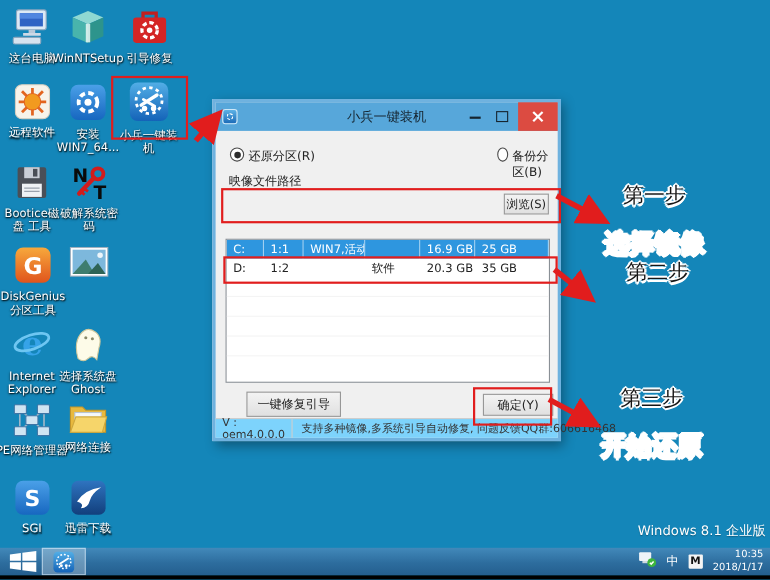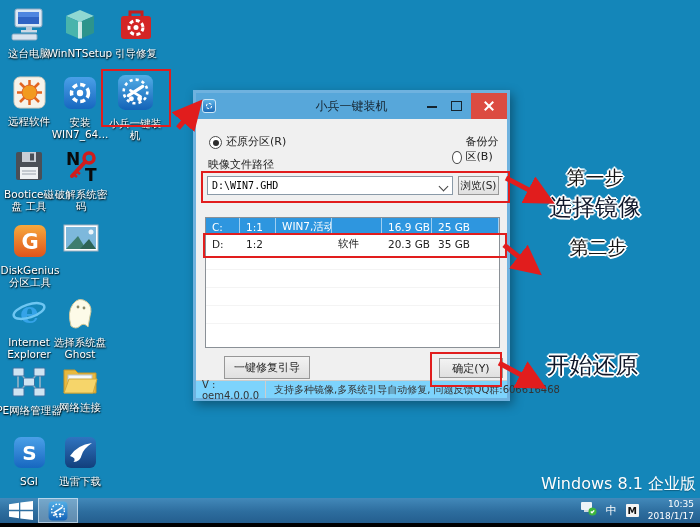--- a/index.html
+++ b/index.html
@@ -10,41 +10,41 @@
   .dicon{position:absolute;width:58px;display:flex;flex-direction:column;align-items:center;gap:2px;cursor:pointer;z-index:2}
   .dicon .lbl{color:#fff;font-size:10.5px;line-height:1.18;text-align:center;
               text-shadow:0 1px 2px rgba(0,0,0,.9),1px 1px 1px rgba(0,0,0,.55)}
   .nowrap{white-space:nowrap}
 
   
   .redbox{position:absolute;border:2px solid #E11D1D;z-index:40;pointer-events:none}
   .step{position:absolute;z-index:45;text-align:center}
   .step-title{font-size:19px;font-weight:normal;color:#151515;
     text-shadow:-2px 0 #fff,2px 0 #fff,0 -2px #fff,0 2px #fff,-1px -1px #fff,1px -1px #fff,-1px 1px #fff,1px 1px #fff}
-  .step-sub{font-size:23px;font-weight:normal;color:#0f172a;margin-top:1px;
+  .step-sub{font-size:23px;font-weight:bold;color:#ffffff;margin-top:15px;
     text-shadow:-2px 0 #fff,2px 0 #fff,0 -2px #fff,0 2px #fff,-1px -1px #fff,1px -1px #fff,-1px 1px #fff,1px 1px #fff}
   .arrows{position:absolute;left:0;top:0;z-index:50;pointer-events:none}
 
   
   .dialog{position:absolute;left:193px;top:90px;width:317px;height:311px;box-sizing:border-box;
           border:3px solid #6FB2DF;background:#F0F0F0;box-shadow:3px 4px 10px rgba(0,0,0,.35);z-index:10}
   .titlebar{position:absolute;left:0;top:0;right:0;height:26px;background:#57A7DA}
   .title{position:absolute;left:0;right:0;top:0;line-height:26px;text-align:center;font-size:12px;color:#15242f}
   .win-icon{position:absolute;left:6px;top:6px;width:14px;height:14px;border-radius:3px;
             background:linear-gradient(#5db2e6,#1d6cb8);border:1px solid #cfe8f8;box-sizing:border-box}
   .win-icon::after{content:"";position:absolute;inset:3px;border:1.5px dashed #fff;border-radius:50%}
   .cap-btn{position:absolute;top:0;width:22px;height:26px;cursor:pointer}
   .btn-min{right:64px}.btn-max{right:40px}
   .btn-min::after{content:"";position:absolute;left:6px;top:13px;width:10px;height:2px;background:#15242f}
   .btn-max::after{content:"";position:absolute;left:6px;top:8px;width:9px;height:8px;border:1.5px solid #15242f}
   .btn-close{position:absolute;right:0;top:0;width:36px;height:26px;background:#DC4B41;cursor:pointer}
   .btn-close::before,.btn-close::after{content:"";position:absolute;left:12px;top:12px;width:12px;height:2px;background:#fff}
   .btn-close::before{transform:rotate(45deg)}.btn-close::after{transform:rotate(-45deg)}
 
-  .radio{position:absolute;font-size:11px;color:#222;display:flex;align-items:flex-end;cursor:pointer}
+  .radio{position:absolute;font-size:11px;color:#222;display:flex;align-items:flex-start;cursor:pointer}
   .rdot{width:11px;height:11px;border:1px solid #4a4a4a;border-radius:50%;background:#fff;display:inline-block;position:relative;margin-right:4px}
   .rdot.checked::after{content:"";position:absolute;inset:2.5px;background:#2d2d2d;border-radius:50%}
 
   .field-label{position:absolute;left:12px;top:64px;font-size:11px;color:#222}
   .combo{position:absolute;left:11px;top:83px;width:246px;height:19px;box-sizing:border-box;background:#fff;
          border:1px solid #8a9aa8;font-size:10px;font-family:"DejaVu Sans Mono","Liberation Mono",monospace;
          display:flex;align-items:center;padding:0 16px 0 4px;cursor:pointer}
   .combo-arrow{position:absolute;right:5px;top:6px;width:6px;height:6px;border-left:1.5px solid #444;border-bottom:1.5px solid #444;transform:rotate(-45deg)}
   .pushbtn{background:linear-gradient(#f3f3f3,#e0e0e0);border:1px solid #979797;font-size:10.5px;color:#222;
            display:flex;align-items:center;justify-content:center;position:absolute;box-sizing:border-box;cursor:pointer}
@@ -61,21 +61,21 @@
   .row-selected{background:#2E96DF;color:#fff}
   .row-selected .cell{border-right:1px solid rgba(255,255,255,.55);height:100%;display:flex;align-items:center}
   .emptyrow{border-bottom:1px solid #f4f4f4}
 
   .statusbar{position:absolute;left:0;bottom:0;width:100%;height:17px;border-top:1px solid #cdcdcd;
              display:flex;align-items:center;font-size:10px;color:#333;background:#7dd3fc}
   .version{padding:0 6px;border-right:1px solid #cdcdcd;height:100%;display:flex;align-items:center}
   .status-text{padding-left:8px;white-space:nowrap}
 
   
-  .watermark{position:absolute;right:4px;top:474px;color:#fff;font-size:16px;z-index:3;text-shadow:0 1px 1px rgba(0,0,0,.3)}
+  .watermark{position:absolute;right:4px;top:474px;color:#fff;font-size:12px;z-index:3;text-shadow:0 1px 1px rgba(0,0,0,.3)}
   .taskbar{position:absolute;left:0;top:498px;width:700px;height:25px;z-index:60;
            background:linear-gradient(#4289ba 0%,#2d6d9e 55%,#245e8e 100%)}
   .startbtn{position:absolute;left:8px;top:3px;width:26px;height:19px;cursor:pointer}
   .taskapp{position:absolute;left:38px;top:0;width:40px;height:25px;box-sizing:border-box;cursor:pointer;
            background:rgba(255,255,255,.28);border:1px solid rgba(225,243,255,.6);
            display:flex;align-items:center;justify-content:center}
   .tray{position:absolute;right:0;top:0;height:25px;display:flex;align-items:center;gap:9px;padding-right:6px;color:#fff}
   .ime{font-size:11px;cursor:pointer}
   .imebox{width:13px;height:13px;background:#f4f4f4;color:#111;font-size:9.5px;font-weight:bold;border-radius:1px;
           display:flex;align-items:center;justify-content:center;cursor:pointer}
@@ -290,24 +290,20 @@
     <span class="rdot checked"></span>
     <span>还原分区(R)</span>
   </label>
   <label class="radio" style="left:256px;top:41px">
     <span class="rdot"></span>
     <span>备份分区(B)</span>
   </label>
 
   <div class="field-label">映像文件路径</div>
 
-  <div class="combo">
-    <span>D:\WIN7.GHD</span>
-    <span class="combo-arrow"></span>
-  </div>
   <div class="pushbtn browse-btn">浏览(S)</div>
 
   <div class="table">
     <div class="trow row-selected">
       <span class="cell">C:</span>
       <span class="cell">1:1</span>
       <span class="cell">WIN7,活动</span>
       <span class="cell"></span>
       <span class="cell">16.9 GB</span>
       <span class="cell">25 GB</span>
@@ -341,20 +337,21 @@
 <div class="redbox" style="left:430px;top:352px;width:68px;height:31px"></div>
 
 <div class="step" style="left:530px;top:165px;width:130px">
   <div class="step-title">第一步</div>
   <div class="step-sub">选择镜像</div>
 </div>
 <div class="step" style="left:518px;top:235px;width:160px">
   <div class="step-title">第二步</div>
 </div>
 <div class="step" style="left:525px;top:349px;width:135px">
+  <div class="step-title">第三步</div>
   <div class="step-sub">开始还原</div>
 </div>
 
 <svg class="arrows" width="700" height="527">
   <defs>
     <marker id="ah" markerWidth="6" markerHeight="6" refX="4" refY="3" orient="auto">
       <path d="M0 0 L6 3 L0 6 Z" fill="#E11D1D"></path>
     </marker>
   </defs>
   <line x1="178" y1="128" x2="196" y2="107" stroke="#E11D1D" stroke-width="5" marker-end="url(#ah)"></line>

